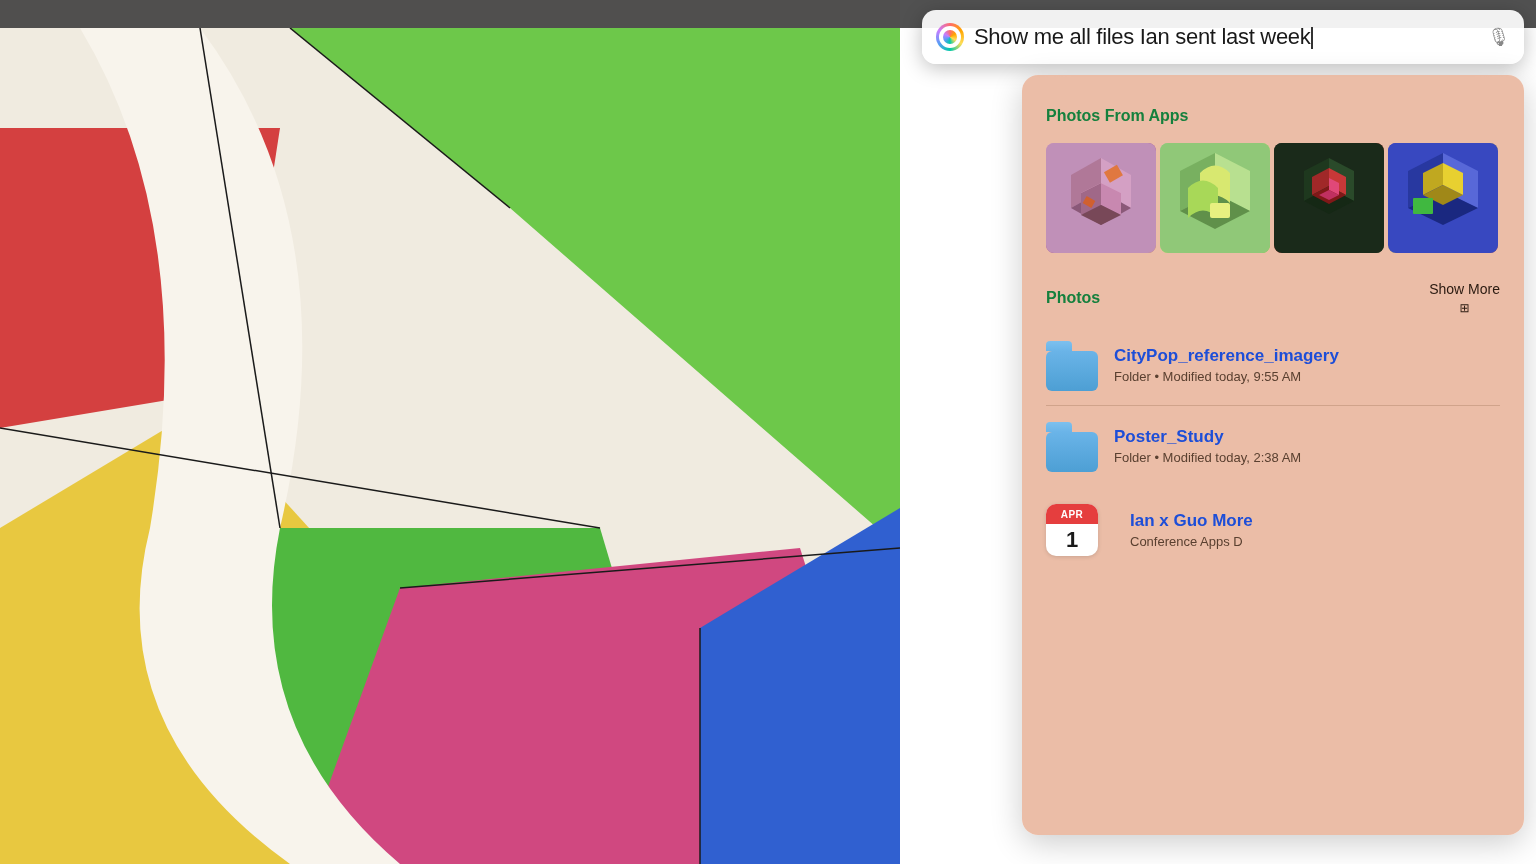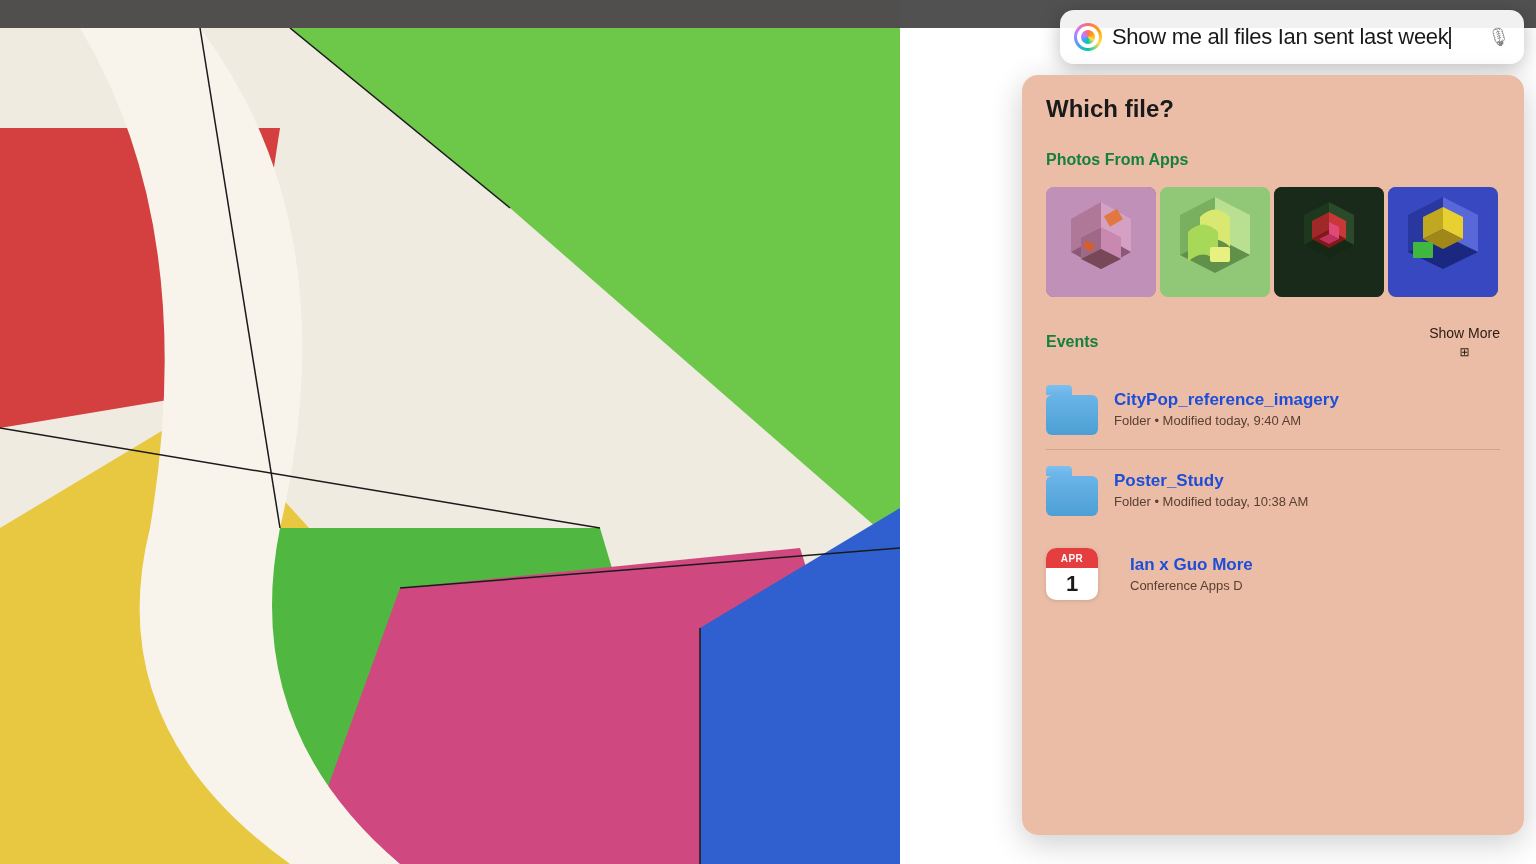--- a/index.html
+++ b/index.html
@@ -42,21 +42,21 @@
       right: 0;
       width: 640px;
       height: 864px;
       z-index: 200;
     }
 
     #search-bar {
       position: absolute;
       top: 10px;
       right: 12px;
-      width: 464px;
+      width: 602px;
       height: 54px;
       background: rgba(255, 255, 255, 0.92);
       border-radius: 14px;
       display: flex;
       align-items: center;
       padding: 0 14px;
       box-shadow: 0 4px 20px rgba(0,0,0,0.25);
     }
 
     .siri-icon {
@@ -366,21 +366,20 @@
       </div>
     </div>
     <div id="search-input-text">
       <span>Show me all files Ian sent last week</span><span class="cursor-bar"></span>
     </div>
     <div class="mic-icon">🎙</div>
   </div>
 
   <div id="results-panel">
 
-    <div class="panel-title">Which file?</div>
 
     <div id="photos-section">
       <div class="section-header">
         <span class="section-label">Photos From Apps</span>
       </div>
       <div class="photos-grid">
 
         <div class="photo-thumb iso-1">
           <svg class="thumb-svg" viewBox="0 0 110 110" xmlns="http://www.w3.org/2000/svg">
             <rect width="110" height="110" fill="#c090b8"></rect>
@@ -439,48 +438,48 @@
             <polygon points="35,52 55,62 75,52 55,42" fill="#a08818"></polygon>
 
             <rect x="25" y="55" width="20" height="16" fill="#40b840" rx="1"></rect>
           </svg>
         </div>
       </div>
     </div>
 
     <div id="folders-section">
       <div class="section-header">
-        <span class="section-label">Events</span>
+        <span class="section-label">Photos</span>
         <div class="show-more-btn">
           <span>Show More</span>
           <span style="font-size:12px;">⊞</span>
         </div>
       </div>
 
       <div class="list-item">
         <div class="folder-icon">
           <div class="folder-tab"></div>
           <div class="folder-body"></div>
         </div>
         <div class="item-info">
           <div class="item-name">CityPop_reference_imagery</div>
-          <div class="item-meta">Folder • Modified today, 9:40 AM</div>
+          <div class="item-meta">Folder • Modified today, 9:55 AM</div>
         </div>
       </div>
 
       <div class="divider"></div>
 
       <div class="list-item">
         <div class="folder-icon">
           <div class="folder-tab"></div>
           <div class="folder-body"></div>
         </div>
         <div class="item-info">
           <div class="item-name">Poster_Study</div>
-          <div class="item-meta">Folder • Modified today, 10:38 AM</div>
+          <div class="item-meta">Folder • Modified today, 2:38 AM</div>
         </div>
       </div>
     </div>
 
     <div id="events-section">
 
       <div class="list-item">
         <div class="calendar-icon">
           <div class="cal-header">APR</div>
           <div class="cal-body">1</div>

